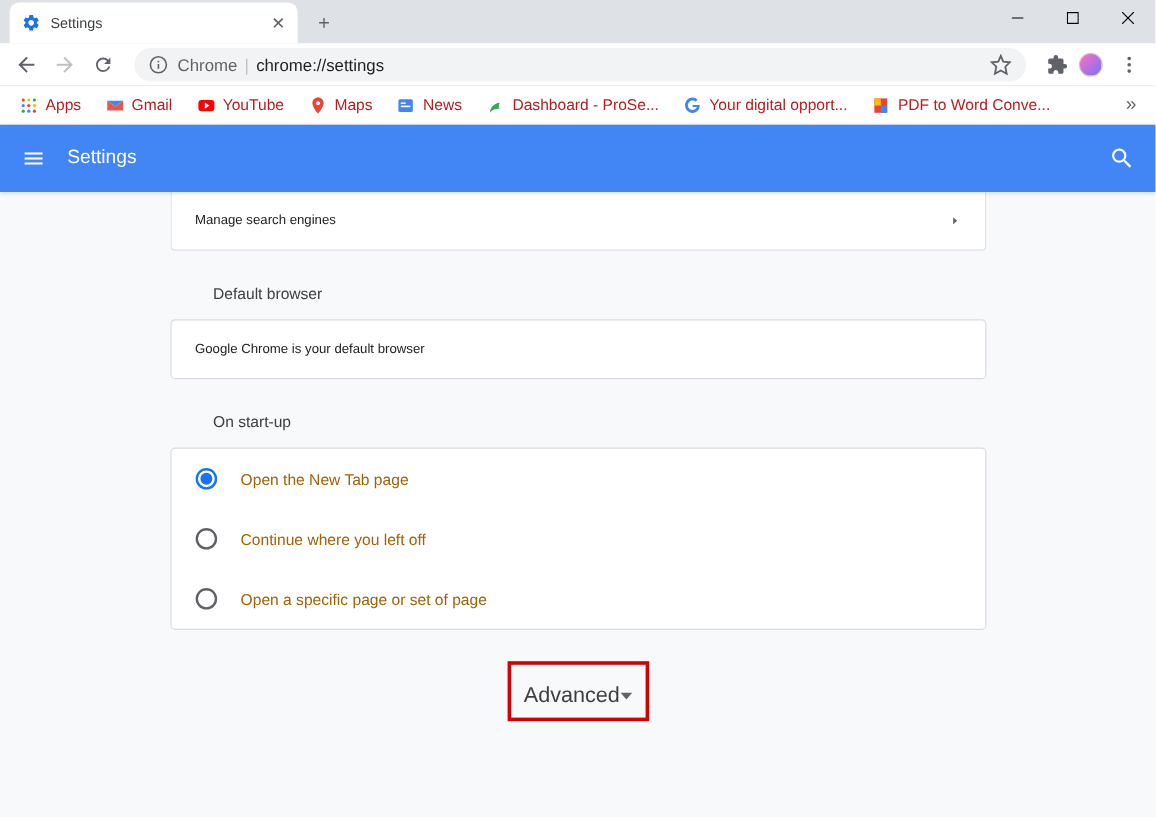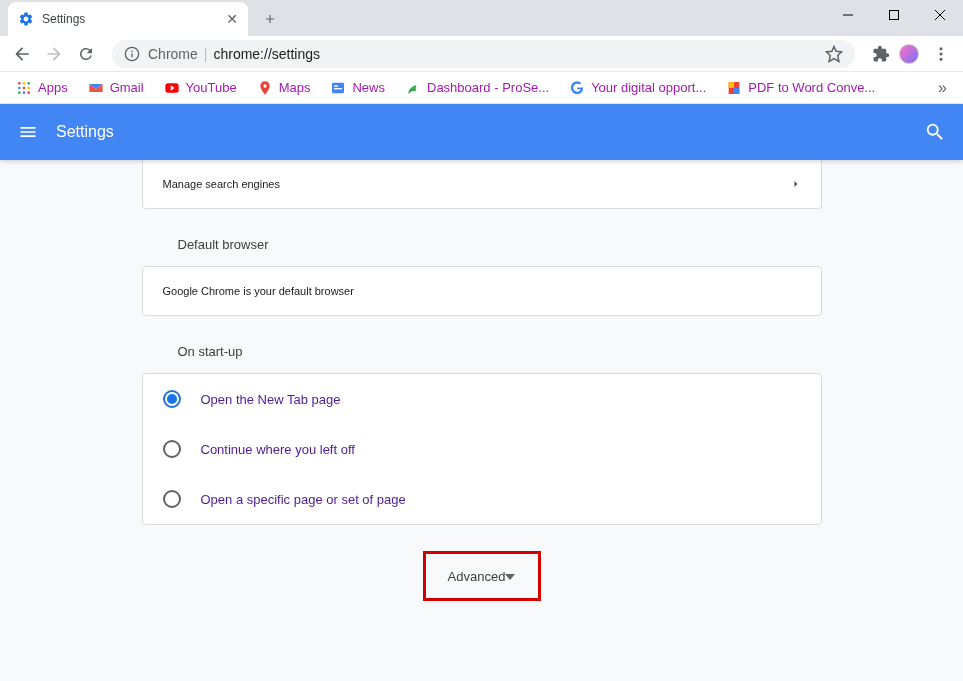--- a/index.html
+++ b/index.html
@@ -25,21 +25,21 @@
     .omni-sep { color: #bdc1c6; }
     .omni-url { color: #202124; }
     .star-btn { color: #5f6368; cursor: pointer; margin-left: auto;}
     .ext-area { display: flex; gap: 8px; align-items: center; padding: 0 4px;}
     .ext-icon { width: 20px; height: 20px; cursor: pointer; display: flex; align-items: center; justify-content: center; color: #5f6368;}
     .avatar { width: 20px; height: 20px; border-radius: 50%; background: linear-gradient(135deg, #ff6ec4, #7873f5); border: 1px solid #ccc;}
     .menu-dots { width: 28px; display: flex; align-items: center; justify-content: center; cursor: pointer; color: #5f6368;}
     
     
     .bookmarks { height: 32px; background: #fff; display: flex; align-items: center; padding: 0 8px; gap: 4px; border-bottom: 1px solid #e8eaed; }
-    .bk-item { display: flex; align-items: center; gap: 6px; padding: 4px 8px; cursor: pointer; font-size: 13px; color: #a21caf; border-radius: 4px;}
+    .bk-item { display: flex; align-items: center; gap: 6px; padding: 4px 8px; cursor: pointer; font-size: 13px; color: #b91c1c; border-radius: 4px;}
     .bk-icon { width: 16px; height: 16px; display: flex; align-items: center; justify-content: center; }
     .bk-overflow { margin-left: auto; padding: 4px 8px; cursor: pointer; color: #5f6368;}
     
     
     .settings-header { height: 56px; background: #4285f4; display: flex; align-items: center; padding: 0 16px; color: #fff; box-shadow: 0 2px 4px rgba(0,0,0,0.15); position: relative; z-index: 2;}
     .hamburger { width: 24px; height: 24px; cursor: pointer; margin-right: 16px; display: flex; align-items: center; justify-content: center;}
     .settings-title { font-size: 16px; font-weight: 500; flex: 1;}
     .search-btn { width: 24px; height: 24px; cursor: pointer; display: flex; align-items: center; justify-content: center;}
     
     
@@ -50,26 +50,26 @@
     .content { width: 680px; margin: 0 auto; padding-bottom: 80px; }
     
     .card { background: #fff; border: 1px solid #dadce0; border-radius: 4px; overflow: hidden; }
     .card-row { display: flex; align-items: center; padding: 12px 20px; font-size: 11px; color: #202124; cursor: pointer; min-height: 48px;}
     .card-row:not(:last-child) { border-bottom: 1px solid #e8eaed; }
     .row-arrow { margin-left: auto; color: #5f6368; }
     .card-row.nohover { cursor: default; }
     
     .section-title { font-size: 13px; color: #3c4043; margin: 28px 0 14px 0; padding-left: 36px; }
     
-    .radio-row { display: flex; align-items: center; padding: 16px 20px; gap: 20px; font-size: 13px; color: #4c1d95; cursor: pointer;}
+    .radio-row { display: flex; align-items: center; padding: 16px 20px; gap: 20px; font-size: 13px; color: #a16207; cursor: pointer;}
     .radio { width: 18px; height: 18px; border: 2px solid #5f6368; border-radius: 50%; display: flex; align-items: center; justify-content: center; flex-shrink: 0;}
     .radio.selected { border-color: #1a73e8; }
     .radio.selected::after { content: ''; width: 10px; height: 10px; background: #1a73e8; border-radius: 50%; }
     
-    .advanced-btn { display: flex; align-items: center; justify-content: center; gap: 0; margin: 34px auto 0; padding: 10px 26px; font-size: 13px; color: #3c4043; cursor: pointer; width: fit-content; }
+    .advanced-btn { display: flex; align-items: center; justify-content: center; gap: 0; margin: 34px auto 0; padding: 10px 26px; font-size: 18px; color: #3c4043; cursor: pointer; width: fit-content; }
     .highlight-box { position: absolute; border: 3px solid #d40000; pointer-events: none; }
     
     svg { display: block; }
   </style>
 </head>
 <body>
 
 <div class="titlebar">
   <div class="tab">
     <span class="tab-icon">

